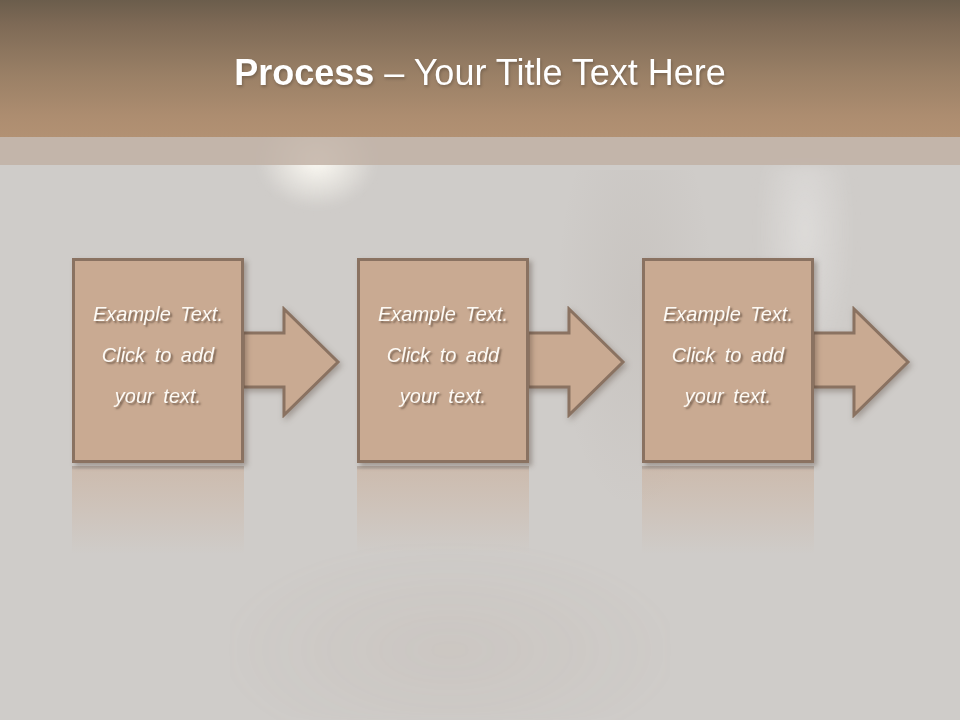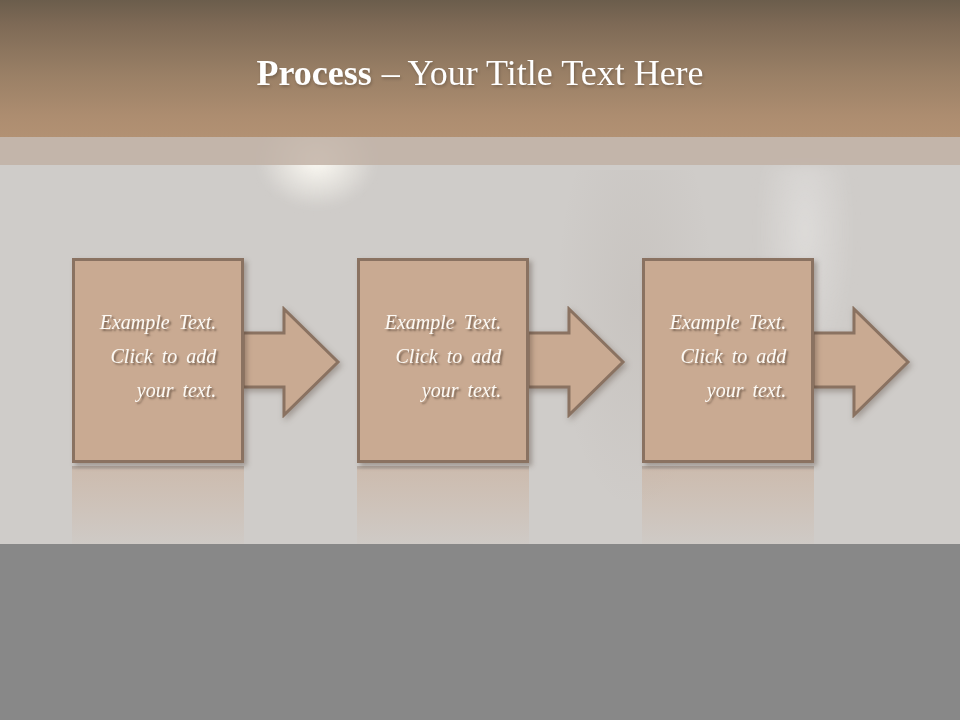--- a/index.html
+++ b/index.html
@@ -1,24 +1,24 @@
 <!DOCTYPE html>
 <html><head>
 <meta charset="utf-8">
 <style>
   html, body { margin: 0; padding: 0; background: #888; }
   * { box-sizing: border-box; }
 
   .slide {
     position: relative;
     width: 960px;
-    height: 544px;
+    height: 720px;
     overflow: hidden;
     background: var(--body-background, #cfccc9);
-    font-family: Liberation Serif, serif;
+    font-family: Liberation Sans, sans-serif;
   }
 
   
   .ghost { position: absolute; pointer-events: none; }
   .ghost-flame {
     left: 258px; top: 126px; width: 118px; height: 82px;
     background: radial-gradient(ellipse at 50% 42%, rgba(255,253,246,0.95), rgba(255,253,246,0) 72%);
     filter: blur(5px);
     z-index: 1;
   }
@@ -105,24 +105,24 @@
     box-shadow: 3px 3px 5px rgba(70,52,40,0.35);
     z-index: 1;
     display: flex;
     align-items: center;
     justify-content: center;
     padding-bottom: 10px;
     cursor: pointer;
   }
   .step-text {
     white-space: pre-line;
-    text-align: right;
+    text-align: center;
     font-style: italic;
     font-size: 20px;
-    line-height: 34px;
+    line-height: 41px;
     word-spacing: 4px;
     color: var(--step-text, #fdfaf5);
     text-shadow: 2px 2px 2px rgba(95,75,60,0.75);
   }
 
   .reflection {
     position: absolute;
     left: 0; top: 208px;
     width: 172px; height: 96px;
     z-index: 0;

